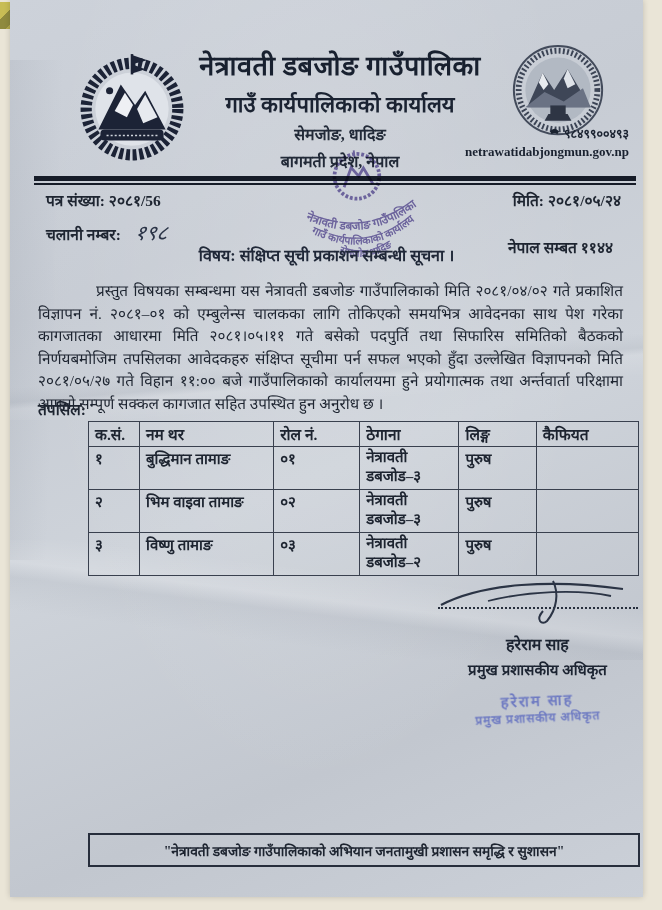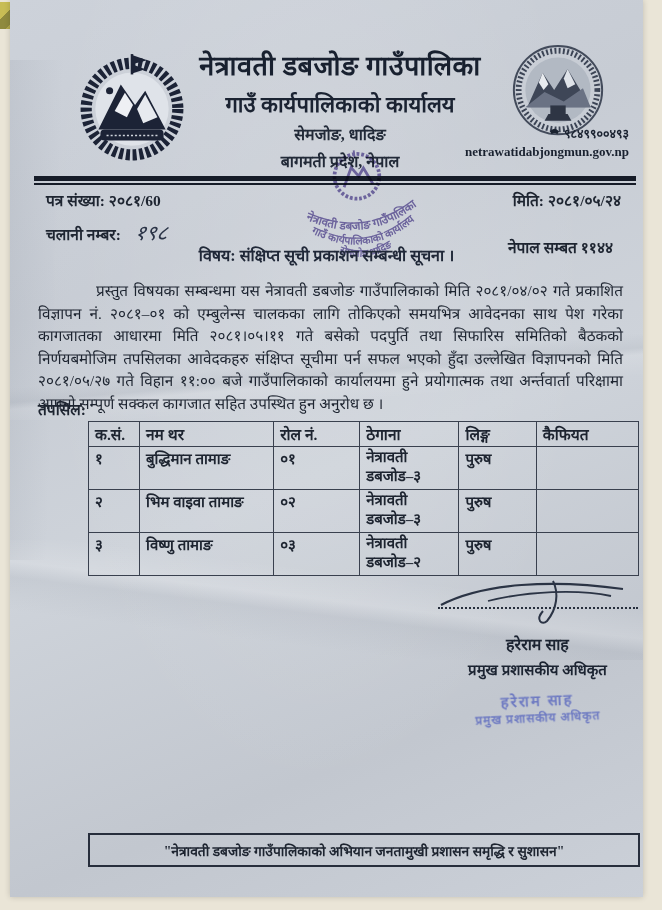--- a/index.html
+++ b/index.html
@@ -136,21 +136,21 @@
         </span>
         <span>९८४९९००४९३</span>
       </div>
       <div>netrawatidabjongmun.gov.np</div>
     </div>
 
     <div class="rule"></div>
 
     <div class="meta-left">
       <span>पत्र संख्या:</span>
-      <span>२०८१/60</span>
+      <span>२०८१/56</span>
     </div>
     <div class="chalani">
       <span>चलानी नम्बर:</span>
       <span class="chalani-value">१९८</span>
     </div>
     <div class="meta-right">
       <span>मिति:</span>
       <span>२०८१/०५/२४</span>
     </div>
     <div class="sambat">नेपाल सम्बत ११४४</div>

